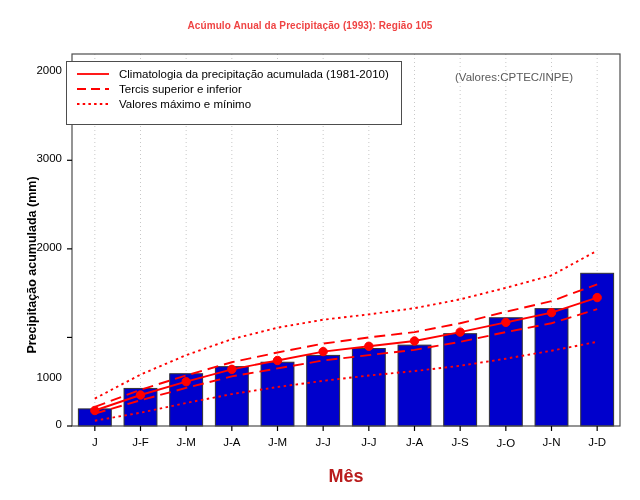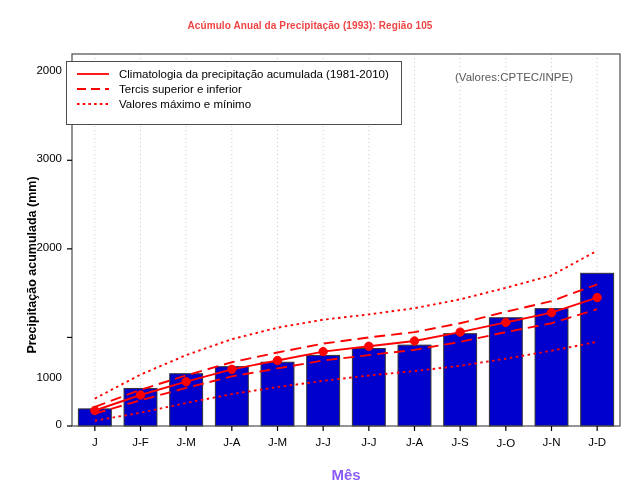--- a/index.html
+++ b/index.html
@@ -42,23 +42,23 @@
     color: #000000;
     transform: rotate(-90deg);
     transform-origin: center center;
   }
   .xlabel {
     position: absolute;
     left: 72px;
     top: 466px;
     width: 548px;
     text-align: center;
-    font-size: 15px;
+    font-size: 18px;
     font-weight: bold;
-    color: #8b5cf6;
+    color: #b91c1c;
   }
   .plot-svg {
     position: absolute;
     left: 0; top: 0;
   }
   .attribution {
     position: absolute;
     left: 455px;
     top: 71px;
     font-size: 11.5px;

